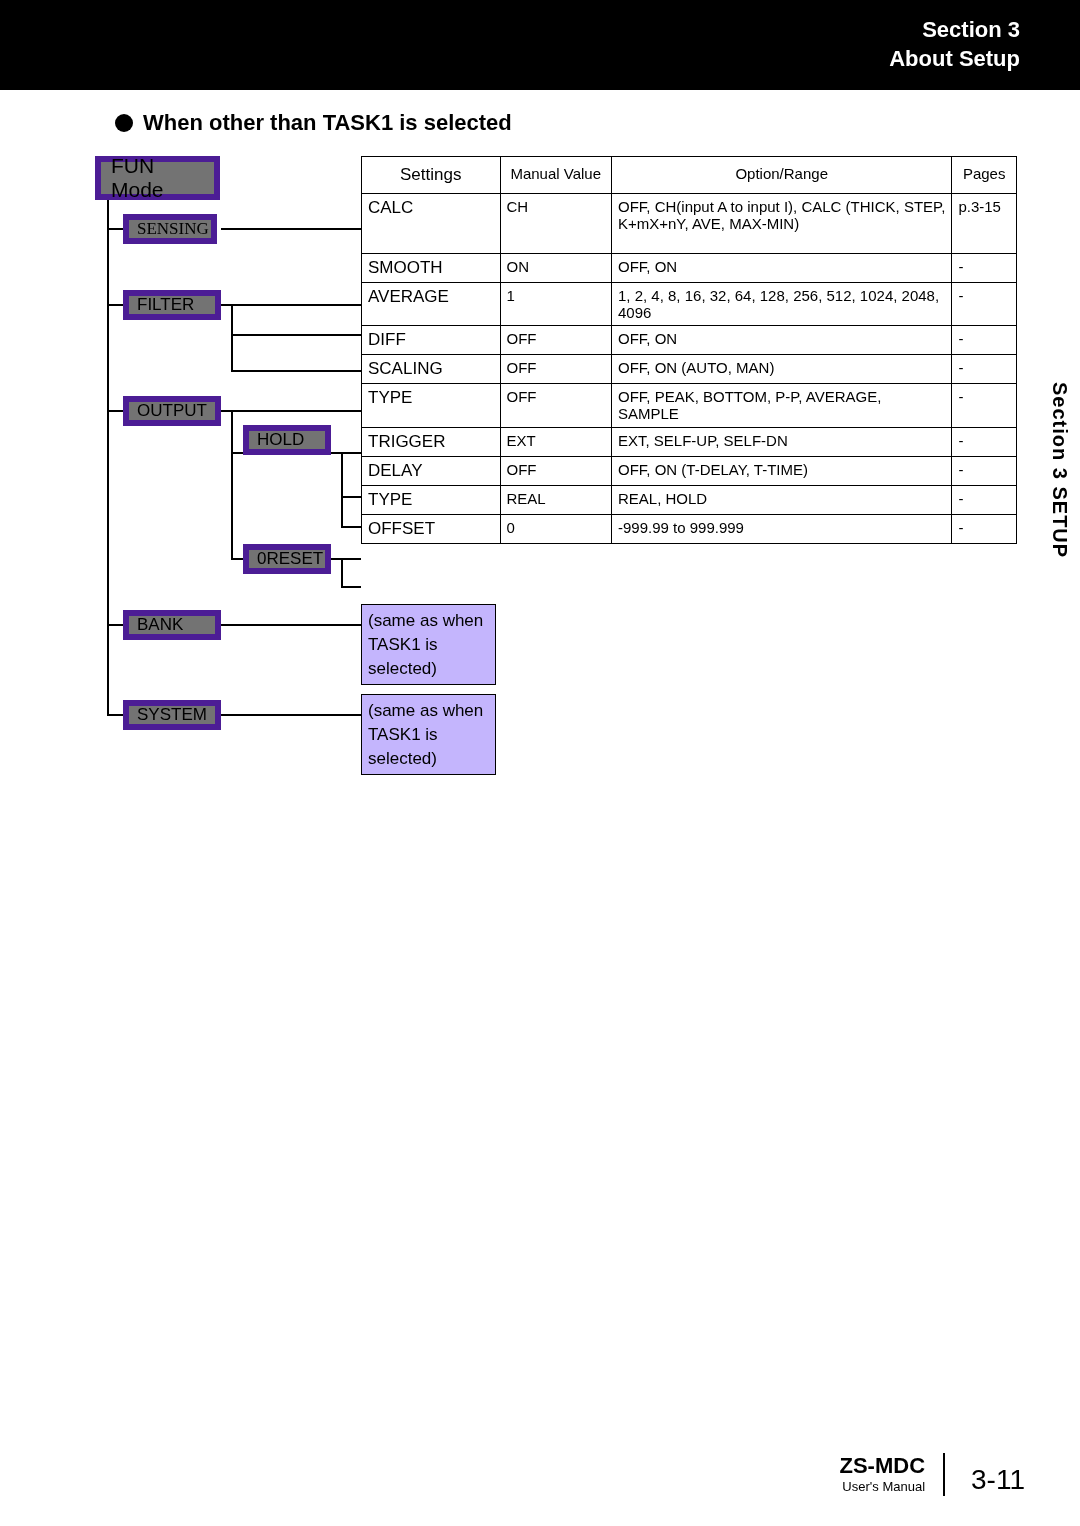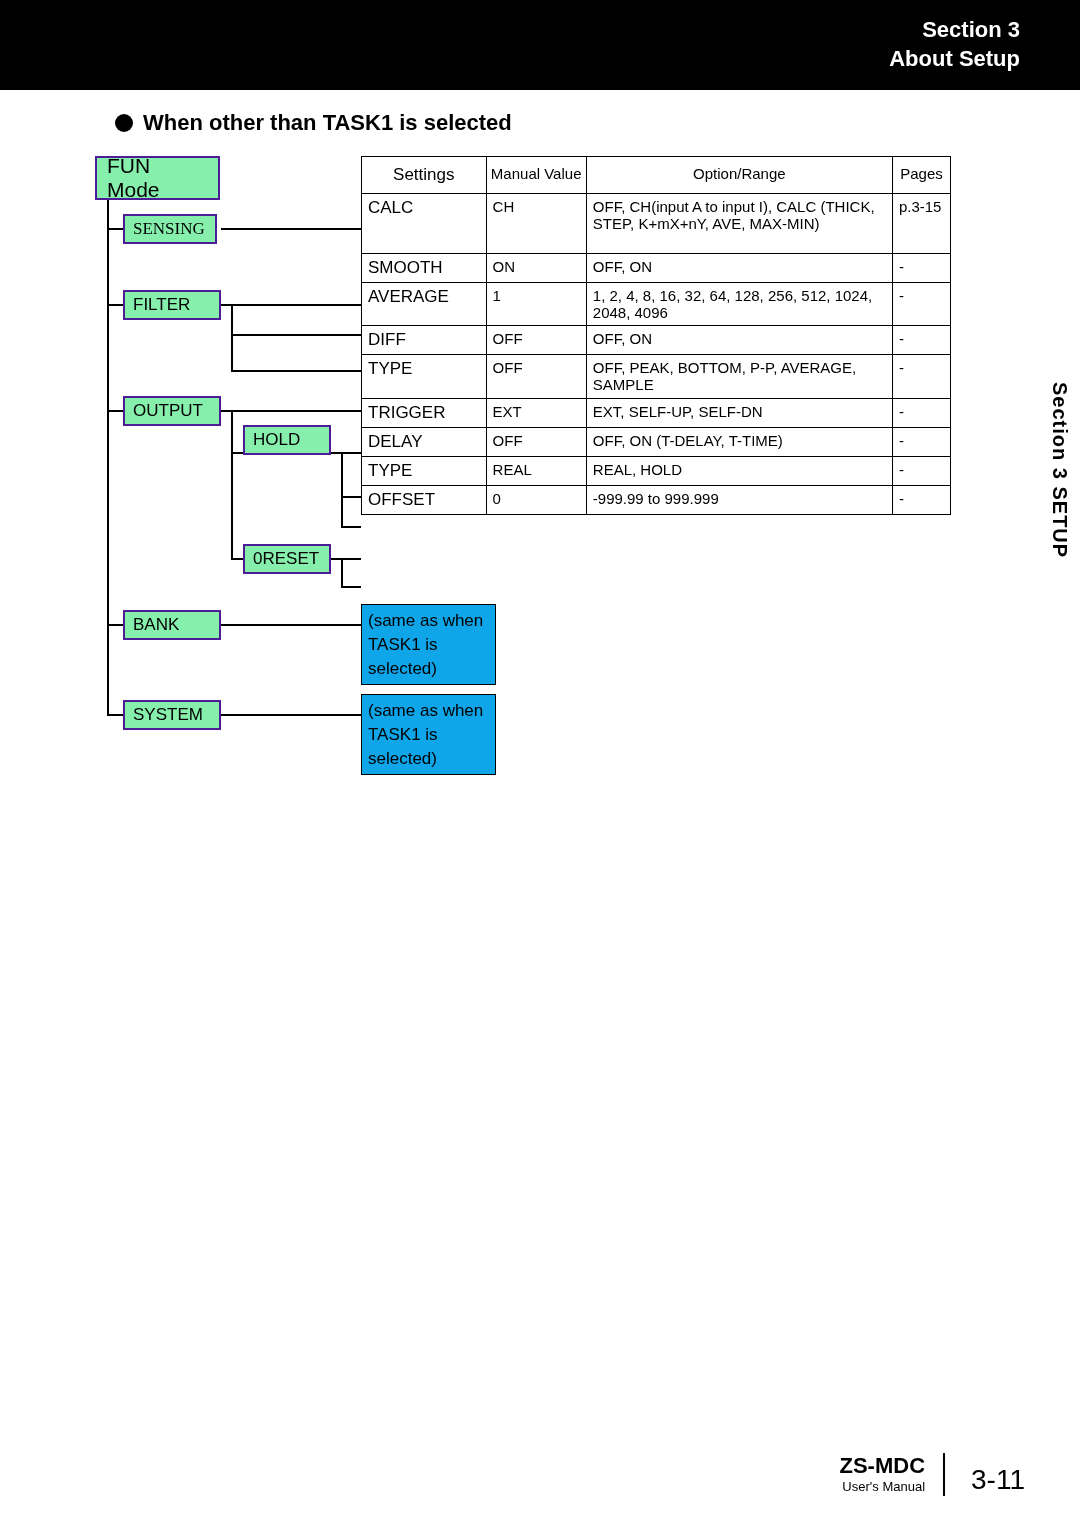--- a/index.html
+++ b/index.html
@@ -45,38 +45,38 @@
   .title-text {
     font-weight: bold;
     font-size: 22px;
   }
   .diagram {
     position: relative;
     height: 590px;
   }
   .box {
     position: absolute;
-    border: 2px solid #4c1d95;
-    background: #86efac;
+    border: 6px solid #4c1d95;
+    background: #737373;
     display: flex;
     align-items: center;
     justify-content: flex-start;
     padding: 6px 10px;
     font-size: 18px;
   }
   .big-box { font-size: 21px; }
   .small-box { font-size: 17px; padding: 4px 8px; }
 
   
   .settings-table {
     position: absolute;
     left: 246px;
     top: 0;
     border-collapse: collapse;
-    width: 590px;
+    width: 656px;
     border-radius: 31px;
   }
   .settings-table th, .settings-table td {
     border: 1px solid #000;
     font-size: 15px;
     padding: 4px 6px;
     vertical-align: top;
     text-align: left;
   }
   .settings-table th {
@@ -86,21 +86,21 @@
     padding: 8px 4px;
   }
   .settings-table .setting-col { width: 118px; font-size: 17px; }
   .settings-table .default-col { width: 95px; font-size: 15px; }
   .settings-table .option-col { width: 290px; font-size: 15px; }
   .settings-table .page-col { width: 55px; font-size: 15px; }
 
   .note-box {
     position: absolute;
     border: 1px solid #000;
-    background: #0ea5e9;
+    background: #c4b5fd;
     padding: 4px 6px;
     font-size: 17px;
     line-height: 1.4;
     width: 135px;
   }
 
   
   .hline { position: absolute; height: 2px; background: #000; }
   .vline { position: absolute; width: 2px; background: #000; }
 
@@ -231,20 +231,26 @@
           <td class="default-col">1</td>
           <td class="option-col">1, 2, 4, 8, 16, 32, 64, 128, 256, 512, 1024, 2048, 4096</td>
           <td class="page-col">-</td>
         </tr>
         <tr>
           <td class="setting-col">DIFF</td>
           <td class="default-col">OFF</td>
           <td class="option-col">OFF, ON</td>
           <td class="page-col">-</td>
         </tr>
+        <tr>
+          <td class="setting-col">SCALING</td>
+          <td class="default-col">OFF</td>
+          <td class="option-col">OFF, ON (AUTO, MAN)</td>
+          <td class="page-col">-</td>
+        </tr>
         <tr style="height:44px;">
           <td class="setting-col">TYPE</td>
           <td class="default-col">OFF</td>
           <td class="option-col">OFF, PEAK, BOTTOM, P-P, AVERAGE, SAMPLE</td>
           <td class="page-col">-</td>
         </tr>
         <tr>
           <td class="setting-col">TRIGGER</td>
           <td class="default-col">EXT</td>
           <td class="option-col">EXT, SELF-UP, SELF-DN</td>

